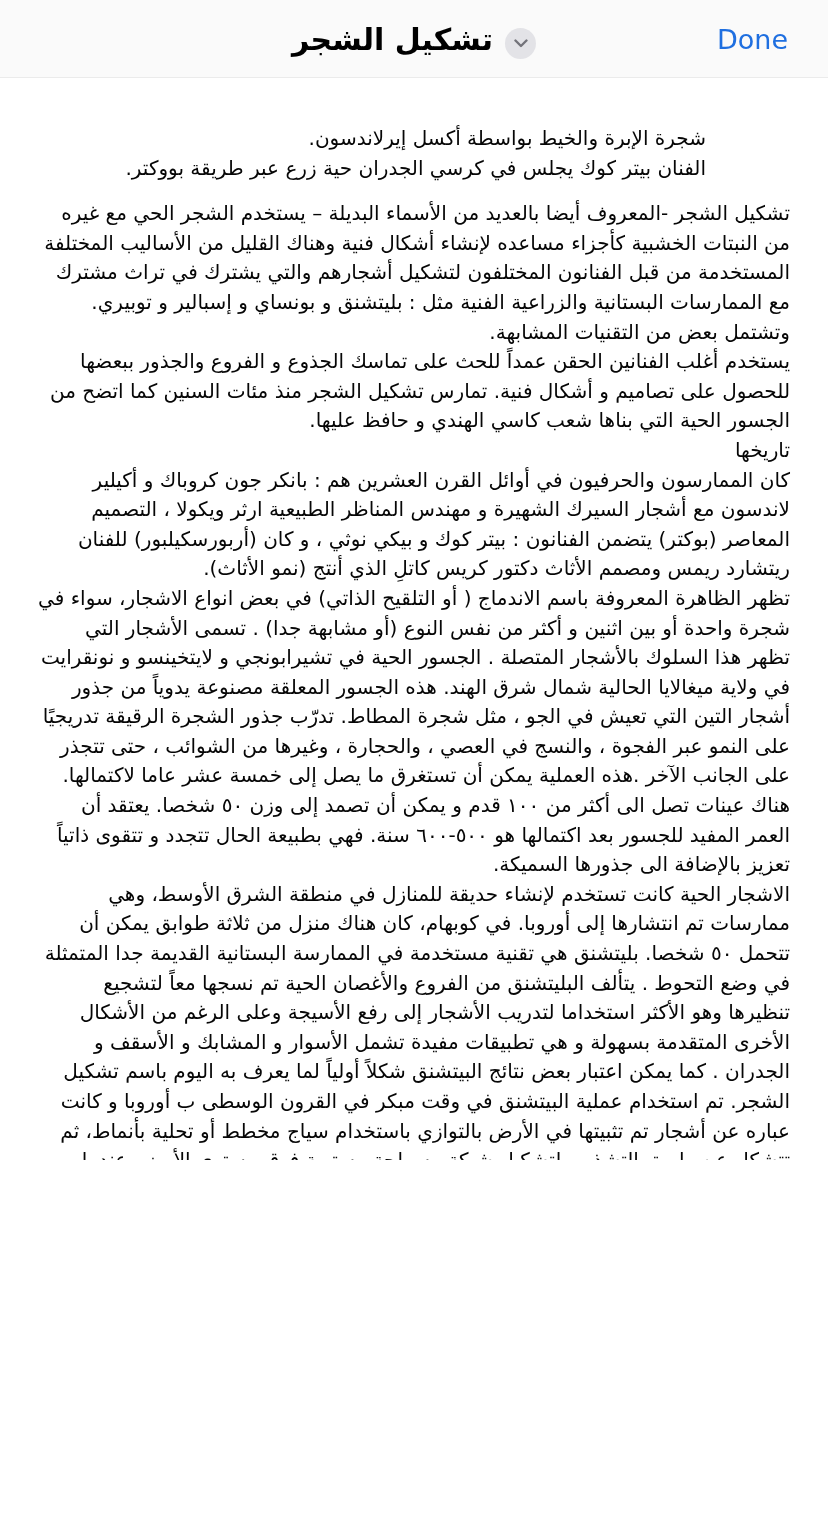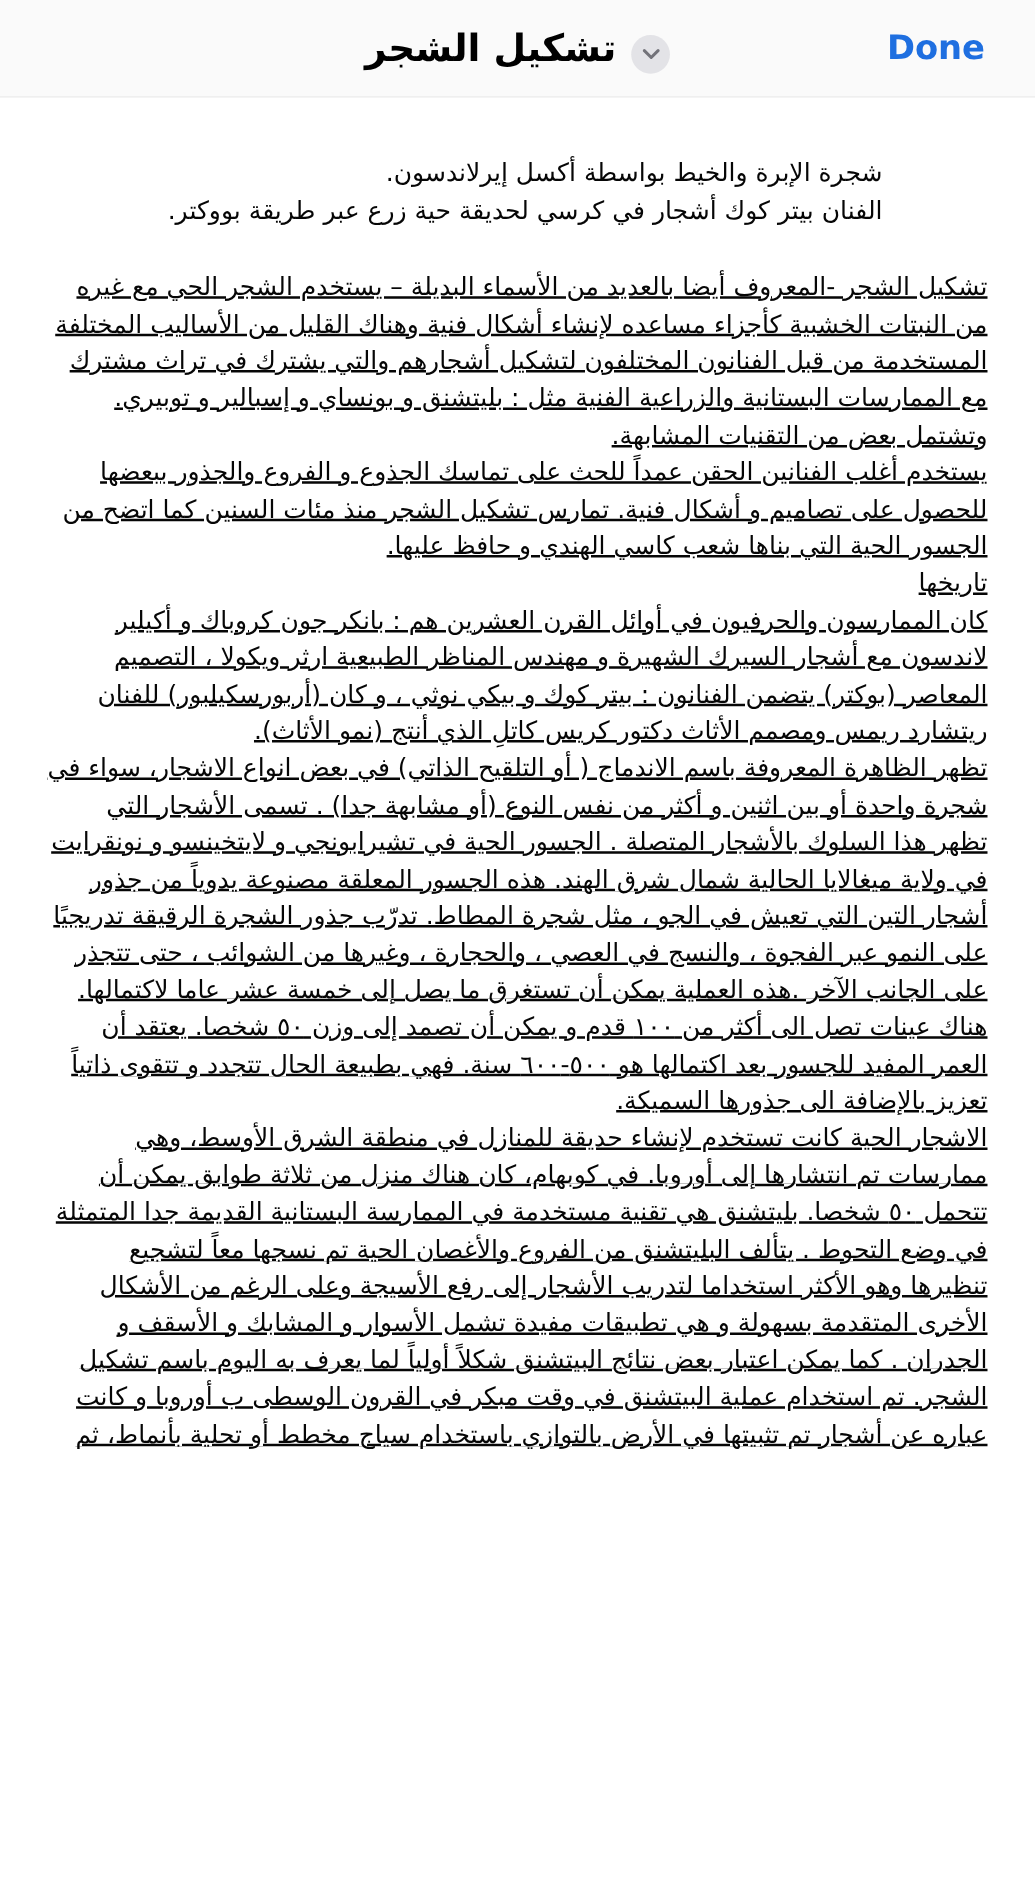--- a/index.html
+++ b/index.html
@@ -55,43 +55,43 @@
   }
   .done-btn {
     position: absolute;
     right: 40px;
     top: 50%;
     transform: translateY(-50%);
     background: none;
     border: none;
     font-family: "DejaVu Sans", sans-serif;
     font-size: 27px;
-    font-weight: bold;
+    font-weight: normal;
     color: #1f6fe0;
     cursor: pointer;
     padding: 0;
   }
   
   .content {
     direction: rtl;
     text-align: right;
     padding: 46px 38px 0 38px;
     height: 1442px;
     overflow: hidden;
     font-size: 20px;
     line-height: 29.6px;
     color: #060606;
   }
   .caption-block {
     padding-left: 0;
     padding-right: 84px;
-    margin-bottom: 32px;
+    margin-bottom: 16px;
   }
   .caption-block p { margin: 0; }
-  .content p.body-par { margin: 0; text-decoration: underline; }
+  .content p.body-par { margin: 0; }
   
   .watermark {
     position: absolute;
     left: 327px;
     top: 1445px;
     font-size: 27px;
     font-weight: bold;
     color: rgba(125, 135, 135, 0.55);
     direction: rtl;
     pointer-events: none;
@@ -112,21 +112,21 @@
           </svg>
         </span>
       </button>
     </div>
     <button class="done-btn">Done</button>
   </header>
 
   <main class="content">
     <div class="caption-block">
       <p>شجرة الإبرة والخيط بواسطة أكسل إيرلاندسون.</p>
-      <p>الفنان بيتر كوك أشجار في كرسي لحديقة حية زرع عبر طريقة بووكتر.</p>
+      <p>الفنان بيتر كوك يجلس في كرسي الجدران حية زرع عبر طريقة بووكتر.</p>
     </div>
 
     <p class="body-par">تشكيل الشجر -المعروف أيضا بالعديد من الأسماء البديلة – يستخدم الشجر الحي مع غيره من النبتات الخشبية كأجزاء مساعده لإنشاء أشكال فنية وهناك القليل من الأساليب المختلفة المستخدمة من قبل الفنانون المختلفون لتشكيل أشجارهم والتي يشترك في تراث مشترك مع الممارسات البستانية والزراعية الفنية مثل : بليتشنق و بونساي و إسبالير و توبيري. وتشتمل بعض من التقنيات المشابهة.</p>
     <p class="body-par">يستخدم أغلب الفنانين الحقن عمداً للحث على تماسك الجذوع و الفروع والجذور ببعضها للحصول على تصاميم و أشكال فنية. تمارس تشكيل الشجر منذ مئات السنين كما اتضح من الجسور الحية التي بناها شعب كاسي الهندي و حافظ عليها.</p>
     <p class="body-par">تاريخها</p>
     <p class="body-par">كان الممارسون والحرفيون في أوائل القرن العشرين هم : بانكر جون كروباك و أكيلير لاندسون مع أشجار السيرك الشهيرة و مهندس المناظر الطبيعية ارثر ويكولا ، التصميم المعاصر (بوكتر) يتضمن الفنانون : بيتر كوك و بيكي نوثي ، و كان (أربورسكيلبور) للفنان ريتشارد ريمس ومصمم الأثاث دكتور كريس كاتلِ الذي أنتج (نمو الأثاث).</p>
     <p class="body-par">تظهر الظاهرة المعروفة باسم الاندماج ( أو التلقيح الذاتي) في بعض انواع الاشجار، سواء في شجرة واحدة أو بين اثنين و أكثر من نفس النوع (أو مشابهة جدا) . تسمى الأشجار التي تظهر هذا السلوك بالأشجار المتصلة . الجسور الحية في تشيرابونجي و لايتخينسو و نونقرايت في ولاية ميغالايا الحالية شمال شرق الهند. هذه الجسور المعلقة مصنوعة يدوياً من جذور أشجار التين التي تعيش في الجو ، مثل شجرة المطاط. تدرّب جذور الشجرة الرقيقة تدريجيًا على النمو عبر الفجوة ، والنسج في العصي ، والحجارة ، وغيرها من الشوائب ، حتى تتجذر على الجانب الآخر .هذه العملية يمكن أن تستغرق ما يصل إلى خمسة عشر عاما لاكتمالها. هناك عينات تصل الى أكثر من ١٠٠ قدم و يمكن أن تصمد إلى وزن ٥٠ شخصا. يعتقد أن العمر المفيد للجسور بعد اكتمالها هو ٥٠٠-٦٠٠ سنة. فهي بطبيعة الحال تتجدد و تتقوى ذاتياً تعزيز بالإضافة الى جذورها السميكة.</p>
     <p class="body-par">الاشجار الحية كانت تستخدم لإنشاء حديقة للمنازل في منطقة الشرق الأوسط، وهي ممارسات تم انتشارها إلى أوروبا. في كوبهام، كان هناك منزل من ثلاثة طوابق يمكن أن تتحمل ٥٠ شخصا. بليتشنق هي تقنية مستخدمة في الممارسة البستانية القديمة جدا المتمثلة في وضع التحوط . يتألف البليتشنق من الفروع والأغصان الحية تم نسجها معاً لتشجيع تنظيرها وهو الأكثر استخداما لتدريب الأشجار إلى رفع الأسيجة وعلى الرغم من الأشكال الأخرى المتقدمة بسهولة و هي تطبيقات مفيدة تشمل الأسوار و المشابك و الأسقف و الجدران . كما يمكن اعتبار بعض نتائج البيتشنق شكلاً أولياً لما يعرف به اليوم باسم تشكيل الشجر. تم استخدام عملية البيتشنق في وقت مبكر في القرون الوسطى ب أوروبا و كانت عباره عن أشجار تم تثبيتها في الأرض بالتوازي باستخدام سياج مخطط أو تحلية بأنماط، ثم تتشكل عن طريق التشذيب لتشكيل شبكة مسطحة مستوية فوق مستوى الأرض. عندما تلتقي فروع هذه الأشجار في الشبكة بأشجار مجاورة فإن يتم تلقيحهم معا. و بما أن شبكة المفاصل كان كبيرة الحجم، وضعت ألواح عبر الشبكة و بنوا عليها أكواخ يمكن العيش فيها وبالتالي بقت مستوطنات البشرية آمنة في أوقات الفيضانات السنوية. كما تم بناء منصات رقص خشبية باستخدام شبكة فروع الأشجار الحية التي تتحمل وزن المنصة والراقصين. و كانت</p>
   </main>
 

